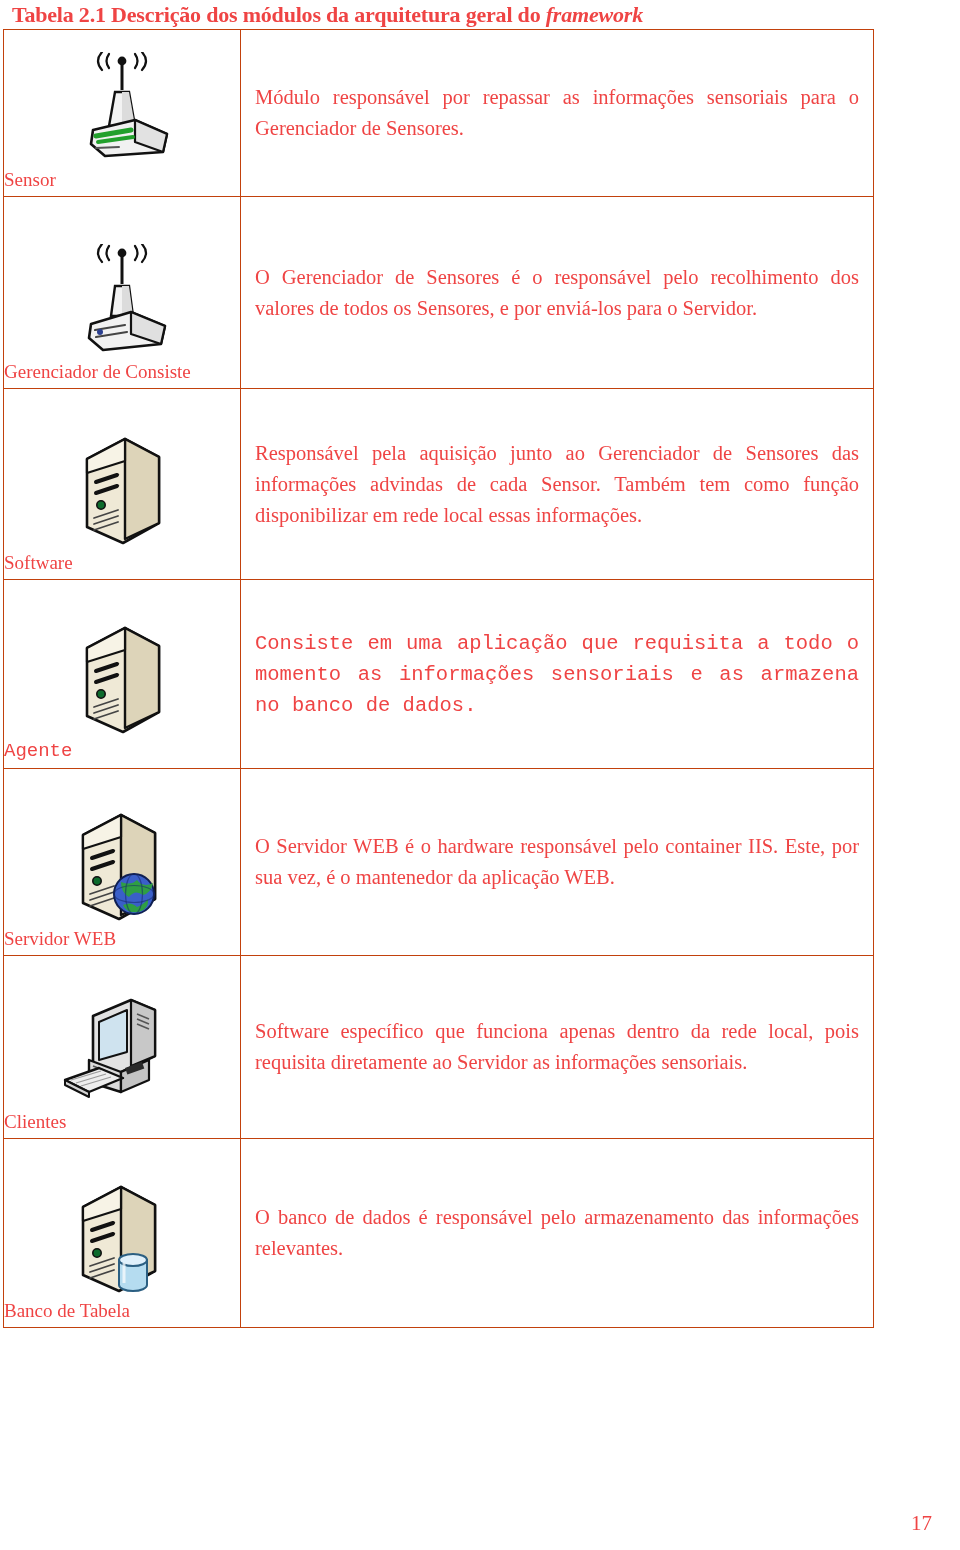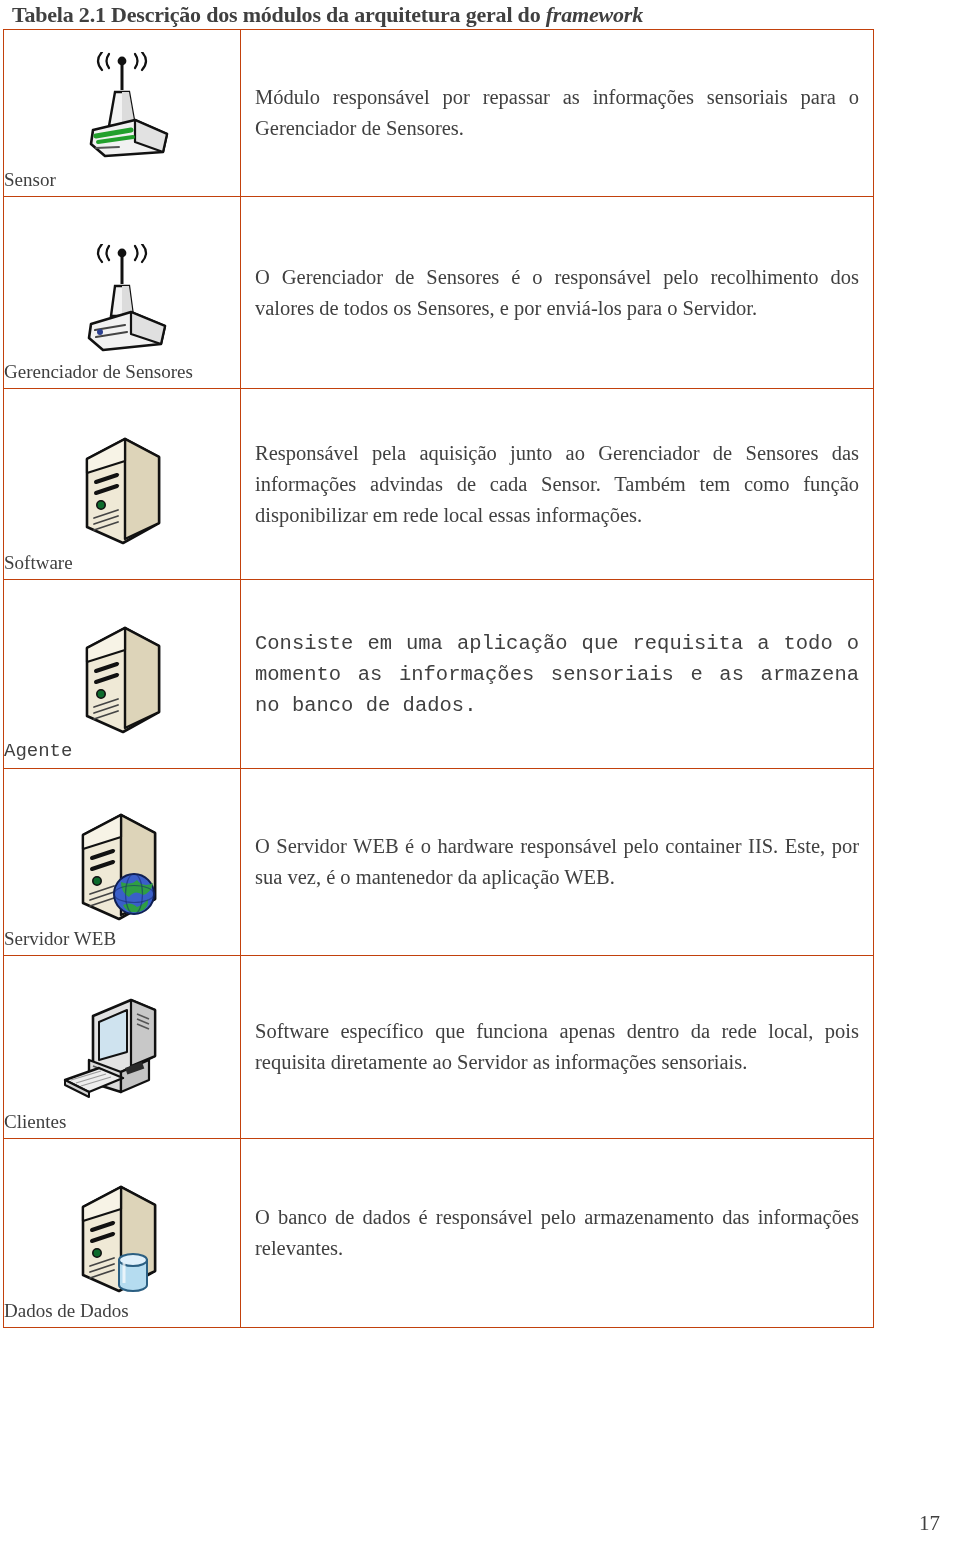--- a/index.html
+++ b/index.html
@@ -6,21 +6,21 @@
     margin: 0;
     padding: 0;
     background: #ffffff;
   }
   .page {
     position: relative;
     width: 960px;
     height: 1550px;
     background: #ffffff;
     font-family: "Liberation Serif", "DejaVu Serif", serif;
-    color: #404040;
+    color: #ef4444;
     overflow: hidden;
   }
 
   
   .caption {
     position: absolute;
     left: 12px;
     top: 2px;
     width: 900px;
     font-size: 22px;
@@ -74,21 +74,21 @@
     font-size: 20.5px;
     line-height: 31px;
     text-align: justify;
     text-align-last: left;
     hyphens: none;
   }
 
   
   .page-number {
     position: absolute;
-    right: 20px;
+    right: 28px;
     bottom: 14px;
     font-size: 21px;
   }
 
   
   tr.r0 > td { height: 158px; }
   tr.r1 > td { height: 183px; }
   tr.r2 > td { height: 182px; }
   tr.r3 > td { height: 180px; font-family: Liberation Mono, monospace; }
   tr.r4 > td { height: 178px; }
@@ -149,21 +149,21 @@
               <line x1="59" y1="13" x2="59" y2="40" stroke="#111" stroke-width="3"></line>
               <path d="M52 42 L66 42 L70 72 L48 72 Z" fill="#f3f3f3" stroke="#111" stroke-width="2.4"></path>
               <path d="M59 42 L66 42 L70 72 L59 72 Z" fill="#dcdcdc" stroke="none"></path>
               <path d="M28 80 L68 68 L102 82 L98 100 L40 106 L26 94 Z" fill="#f1f1f1" stroke="#111" stroke-width="2.6" stroke-linejoin="round"></path>
               <path d="M68 68 L102 82 L98 100 L68 90 Z" fill="#e0e0e0" stroke="#111" stroke-width="2.2" stroke-linejoin="round"></path>
               <path d="M32 86 L62 81" stroke="#444" stroke-width="2.2" stroke-linecap="round"></path>
               <path d="M33 93 L64 88" stroke="#444" stroke-width="2.2" stroke-linecap="round"></path>
               <circle cx="37" cy="88" r="3" fill="#2b3f8f"></circle>
             </svg>
           </span>
-          <span class="icon-label">Gerenciador de Sensores</span>
+          <span class="icon-label">Gerenciador de Consiste</span>
         </td>
         <td class="desc-cell">
           <div class="desc-text">O Gerenciador de Sensores é o responsável pelo recolhimento dos valores de todos os Sensores, e por enviá-los para o Servidor.</div>
         </td>
       </tr>
 
       <tr class="r2">
         <td class="icon-cell">
           <span class="icon-wrap">
             <svg width="110" height="112" viewBox="0 0 110 112" aria-hidden="true">
@@ -304,21 +304,21 @@
                 <path d="M27 89 L51 81"></path>
                 <path d="M27 95 L51 87"></path>
               </g>
               <g>
                 <path d="M56 77 L56 102 a14 6 0 0 0 28 0 L84 77 Z" fill="#b5dcf0" stroke="#2b5f82" stroke-width="2"></path>
                 <ellipse cx="70" cy="77" rx="14" ry="6" fill="#dff0fb" stroke="#2b5f82" stroke-width="2"></ellipse>
                 <path d="M61 80 L61 100" stroke="#ffffff" stroke-width="3" opacity="0.7"></path>
               </g>
             </svg>
           </span>
-          <span class="icon-label">Dados de Dados</span>
+          <span class="icon-label">Banco de Tabela</span>
         </td>
         <td class="desc-cell">
           <div class="desc-text">O banco de dados é responsável pelo armazenamento das informações relevantes.</div>
         </td>
       </tr>
 
     </tbody>
   </table>
 
   <div class="page-number">17</div>

